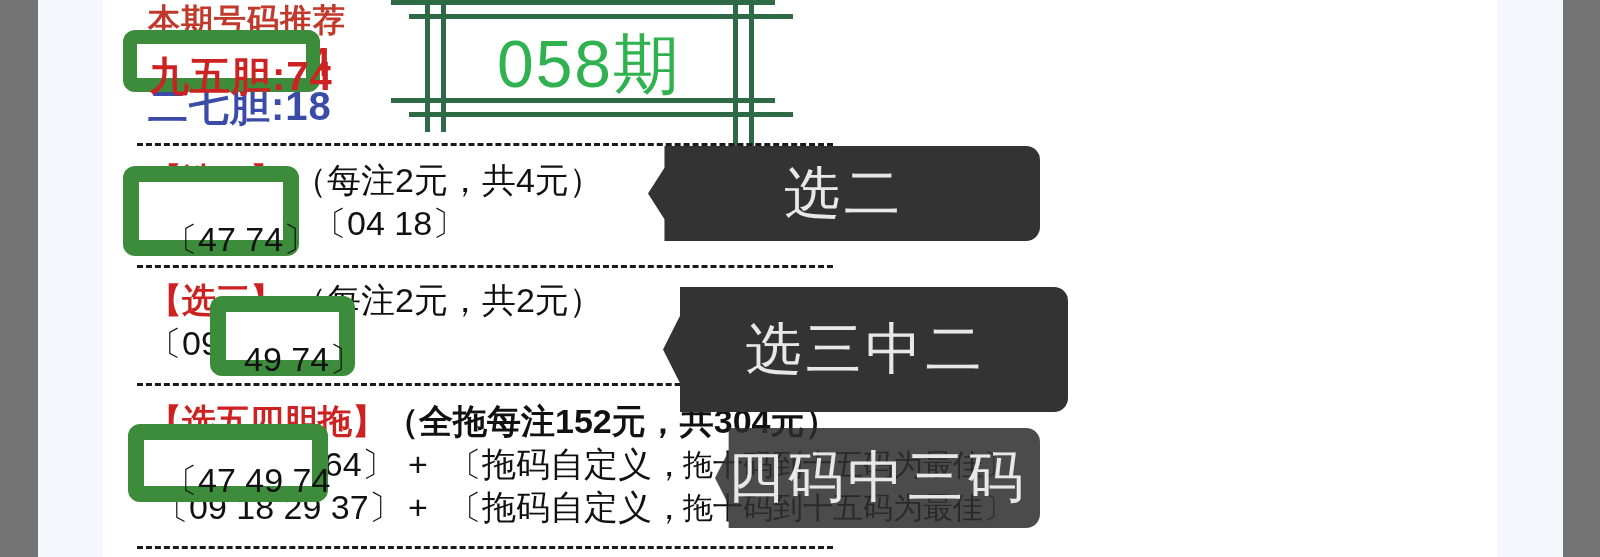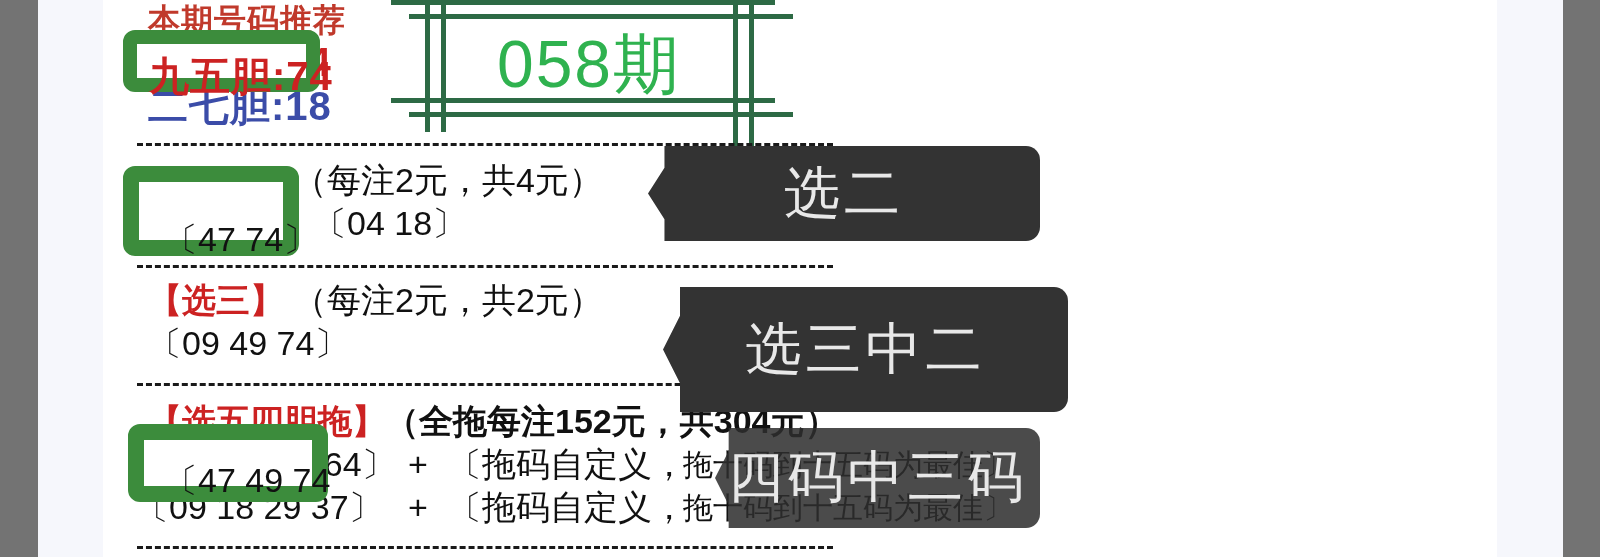--- a/index.html
+++ b/index.html
@@ -183,57 +183,62 @@
       <div class="fl" style="left:38px;   top:-14px; width:5px;   height:160px;"></div>
 
       <div class="fl" style="left:330px;  top:-14px; width:5px;   height:186px;"></div>
       <div class="fl" style="left:346px;  top:-14px; width:5px;   height:186px;"></div>
     </div>
 
     <div id="period-label">058期</div>
 
     <div class="divider" style="left:34px; top:143px; width:696px;"></div>
 
+    <div class="txt sec-title" style="left:45px; top:163px;">【选二】</div>
     <div class="txt body-txt" style="left:190px; top:163px;">（每注2元，共4元）</div>
     <div class="txt body-txt" style="left:45px; top:206px;">〔47 74〕</div>
     <div class="txt body-txt" style="left:210px; top:206px;">〔04 18〕</div>
 
     <div class="divider" style="left:34px; top:265px; width:696px;"></div>
 
     <div class="txt sec-title" style="left:45px; top:283px;">【选三】</div>
     <div class="txt body-txt" style="left:190px; top:283px;">（每注2元，共2元）</div>
     <div class="txt body-txt" style="left:45px; top:326px;">〔09 49 74〕</div>
 
     <div class="divider" style="left:34px; top:383px; width:696px;"></div>
 
     <div class="txt sec-title" style="left:45px; top:404px;">【选五四胆拖】</div>
     <div class="txt body-txt" style="left:282px; top:404px;font-weight:bold;">（全拖每注152元，共304元）</div>
 
     <div class="txt body-txt" style="left:45px; top:447px;">〔47 49 74 64〕</div>
     <div class="txt body-txt" style="left:305px; top:447px;">+</div>
     <div class="txt body-txt" style="left:345px; top:447px;">〔拖码自定义，</div>
     <div class="txt body-txt small" style="left:580px; top:450px;">拖十码到十五码为最佳〕</div>
 
-    <div class="txt body-txt" style="left:32px; top:490px;">〔09 18 29 37〕</div>
+    <div class="txt body-txt" style="left:52px; top:490px;">〔09 18 29 37〕</div>
     <div class="txt body-txt" style="left:305px; top:490px;">+</div>
     <div class="txt body-txt" style="left:345px; top:490px;">〔拖码自定义，</div>
     <div class="txt body-txt small" style="left:580px; top:493px;">拖十码到十五码为最佳〕</div>
 
     <div class="divider" style="left:34px; top:546px; width:696px;"></div>
 
     <div class="hl-box" style="left:20px; top:30px; width:197px; height:62px; border-width:14px;">
       <div class="inner"></div>
       <div class="inner-txt red-big" style="left:12px; top:12px;">九五胆:74</div>
     </div>
 
     <div class="hl-box" style="left:20px; top:166px; width:176px; height:90px; border-width:16px;">
       <div class="inner"></div>
       <div class="inner-txt body-txt" style="left:25px; top:40px;">〔47 74〕</div>
     </div>
 
+    <div class="hl-box" style="left:107px; top:296px; width:145px; height:80px; border-width:16px;">
+      <div class="inner"></div>
+      <div class="inner-txt body-txt" style="left:18px; top:30px;">49 74〕</div>
+    </div>
 
     <div class="hl-box" style="left:25px; top:424px; width:200px; height:78px; border-width:16px;padding-left:8px;">
       <div class="inner"></div>
       <div class="inner-txt body-txt" style="left:20px; top:23px;">〔47 49 74</div>
     </div>
 
     <div class="callout" style="left:545px; top:146px; width:392px; height:95px;">选二</div>
 
     <div class="callout" style="left:560px; top:287px; width:405px; height:125px;">选三中二</div>
 

